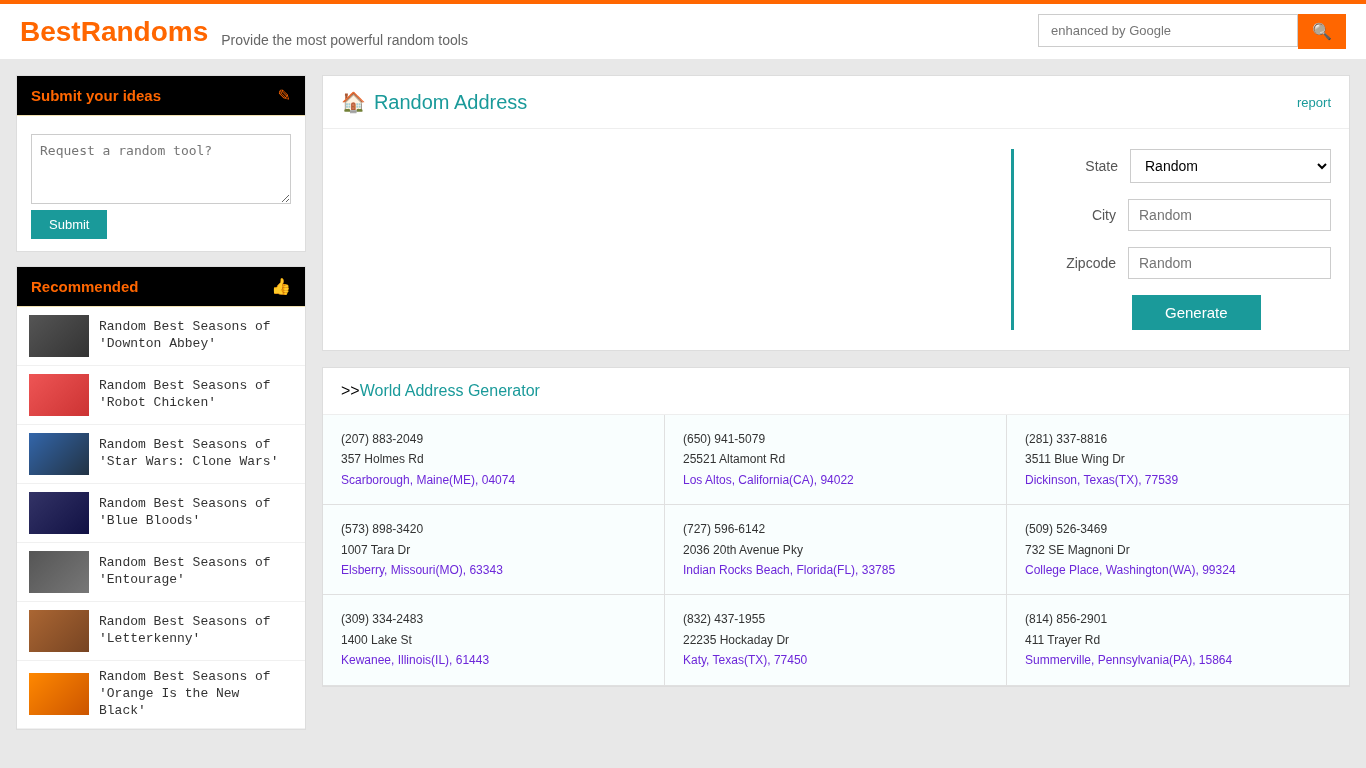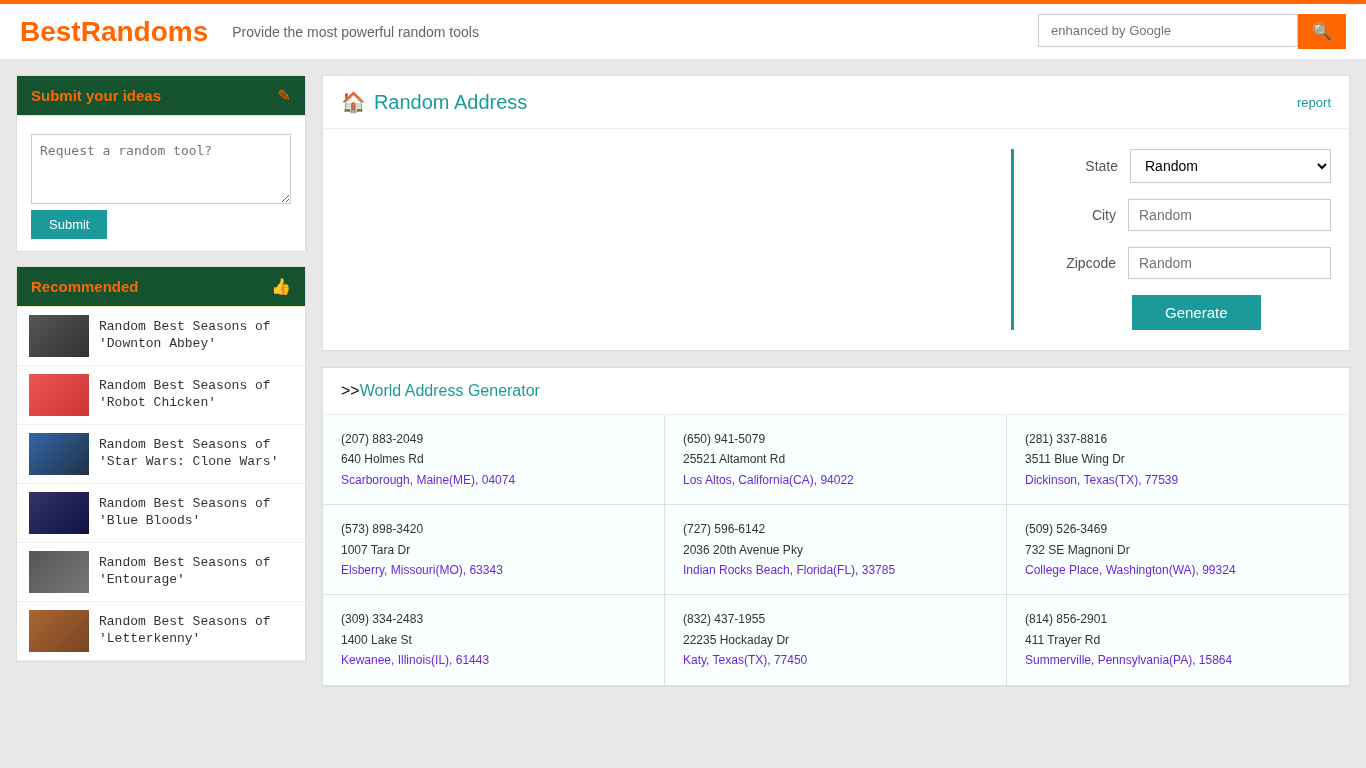--- a/index.html
+++ b/index.html
@@ -7,21 +7,21 @@
 
     
     #header {
       background: #fff;
       border-top: 4px solid #f60;
       padding: 10px 20px;
       display: flex;
       align-items: center;
       justify-content: space-between;
     }
-    #header-left { display: flex; align-items: center; gap: 24px; }
+    #header-left { display: flex; align-items: flex-end; gap: 13px; }
     .site-title { font-size: 28px; font-weight: bold; color: #f60; text-decoration: none; }
     .site-tagline { color: #666; font-size: 14px; }
     .search-box { display: flex; align-items: flex-start; gap: 0; }
     .search-box input {
       border: 1px solid #ccc;
       padding: 7px 12px;
       font-size: 13px;
       width: 260px;
       outline: none;
     }
@@ -39,21 +39,21 @@
     #layout { display: flex; max-width: 1366px; padding: 16px; gap: 16px; }
 
     
     #sidebar { width: 290px; flex-shrink: 0; }
     .sidebar-section {
       background: #fff;
       border: 1px solid #ddd;
       margin-bottom: 14px;
     }
     .sidebar-header {
-      background: #14532d;
+      background: #000000;
       padding: 10px 14px;
       display: flex;
       justify-content: space-between;
       align-items: center;
       border-bottom: 1px solid #f0e0b0;
     }
     .sidebar-header-title { color: #f60; font-weight: bold; font-size: 15px; }
     .sidebar-header-icon { color: #f60; font-size: 16px; }
     .ideas-textarea {
       width: 100%;
@@ -262,20 +262,26 @@
       <div class="rec-thumb thumb-entourage">
         <span class="thumb-text"></span>
       </div>
       <span class="rec-title">Random Best Seasons of 'Entourage'</span>
     </li>
           <li class="rec-item">
       <div class="rec-thumb thumb-letterkenny">
         <span class="thumb-text"></span>
       </div>
       <span class="rec-title">Random Best Seasons of 'Letterkenny'</span>
+    </li>
+          <li class="rec-item">
+      <div class="rec-thumb thumb-orange">
+        <span class="thumb-text"></span>
+      </div>
+      <span class="rec-title">Random Best Seasons of 'Orange Is the New Black'</span>
     </li>
         </ul>
     </div>
 
   </div>
 
   <div id="main">
 
     <div class="main-card">
       <div class="card-header">
@@ -309,21 +315,21 @@
       </div>
     </div>
 
     <div class="main-card">
       <div class="world-header">
         <span>&gt;&gt;</span><a>World Address Generator</a>
       </div>
       <div class="address-grid" id="address-grid">
       <div class="address-cell">
       <div class="phone">(207) 883-2049</div>
-      <div class="street">640 Holmes Rd</div>
+      <div class="street">357 Holmes Rd</div>
       <div class="location">Scarborough, Maine(ME), 04074</div>
     </div>
           <div class="address-cell">
       <div class="phone">(650) 941-5079</div>
       <div class="street">25521 Altamont Rd</div>
       <div class="location">Los Altos, California(CA), 94022</div>
     </div>
           <div class="address-cell">
       <div class="phone">(281) 337-8816</div>
       <div class="street">3511 Blue Wing Dr</div>

